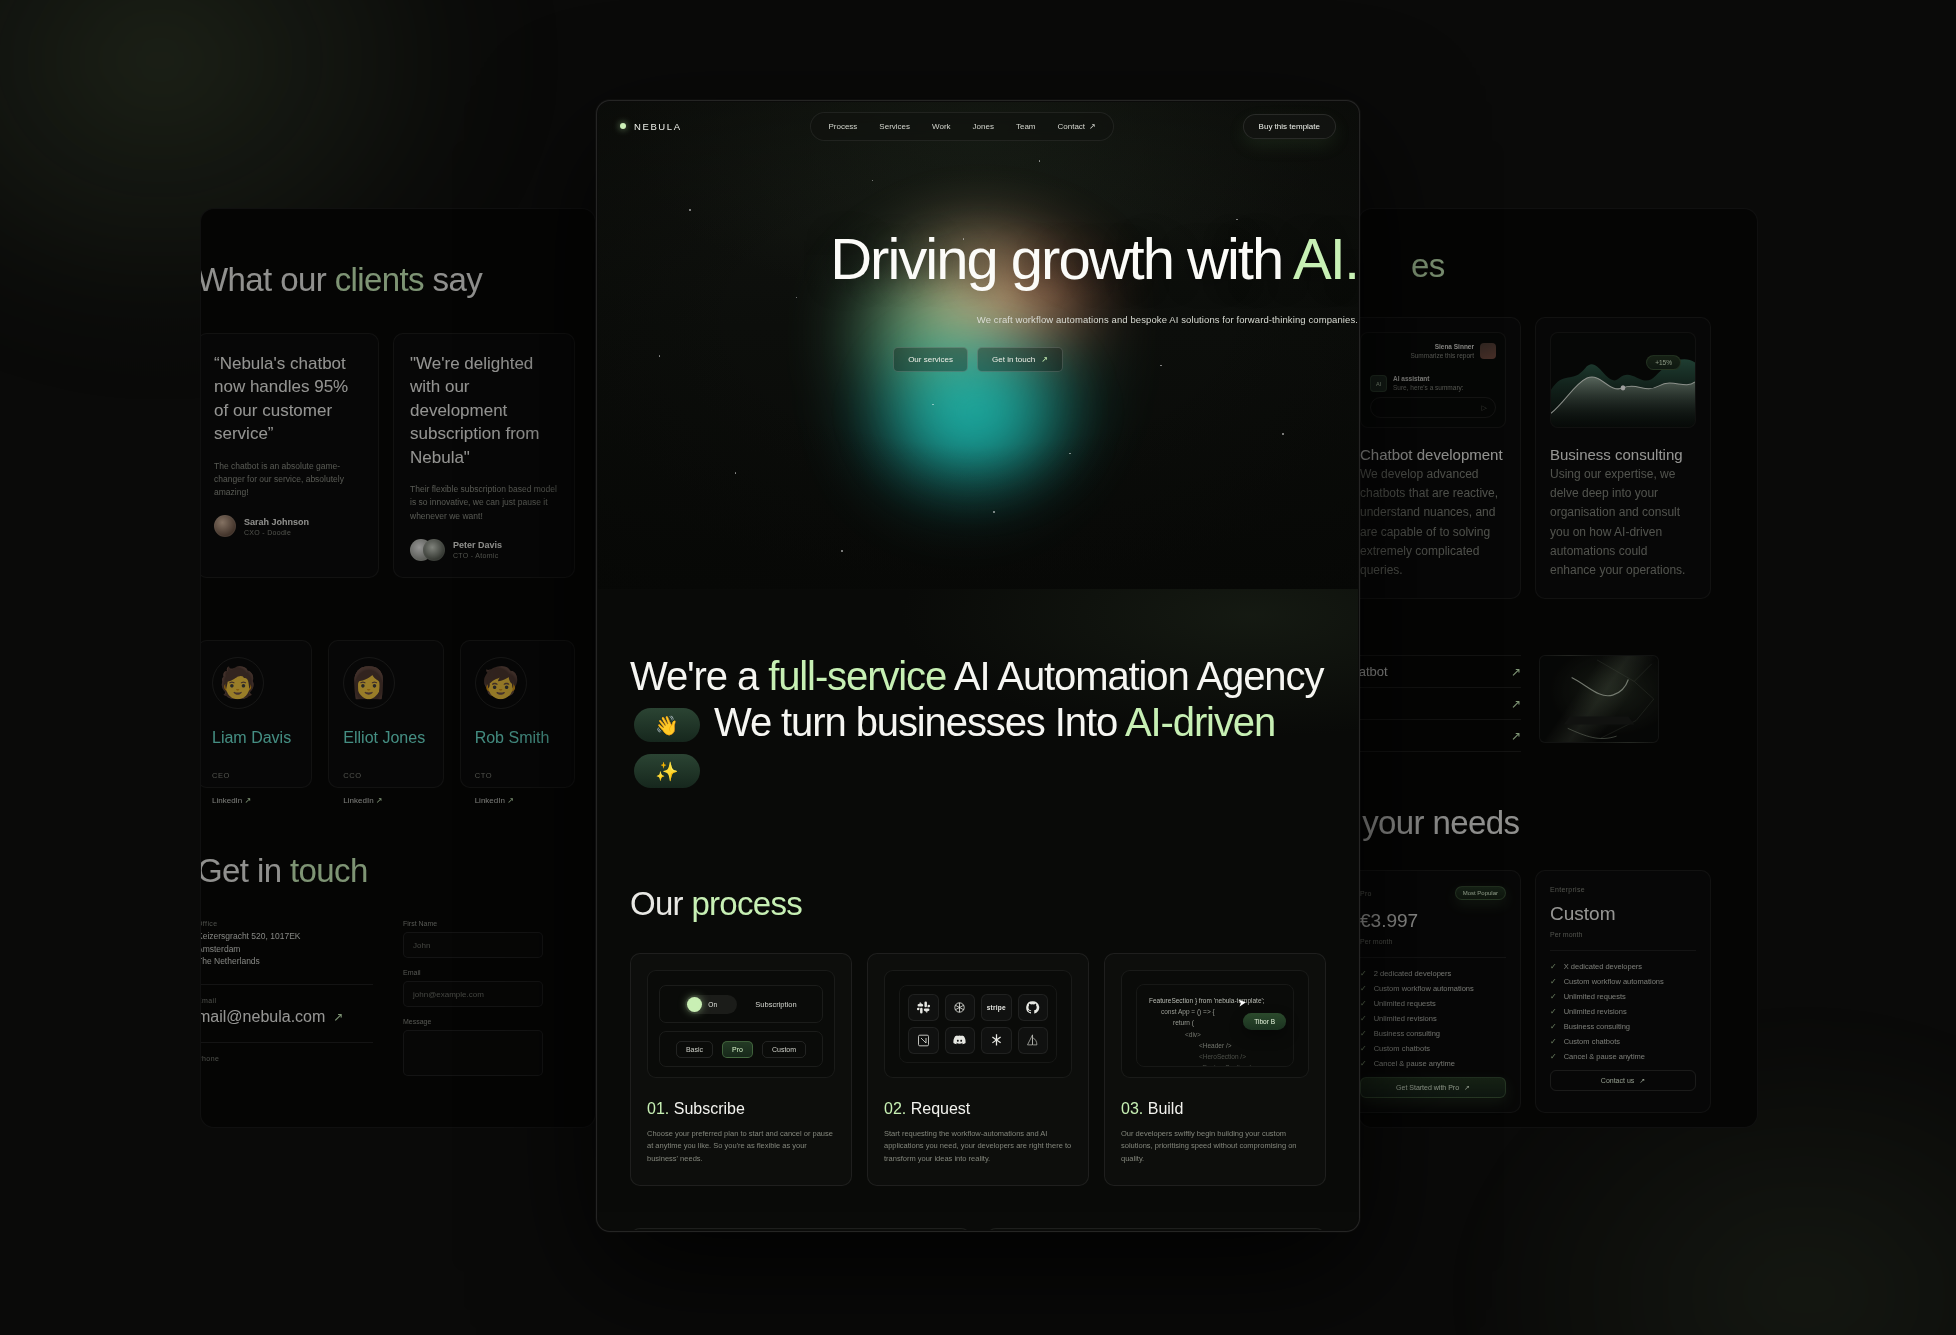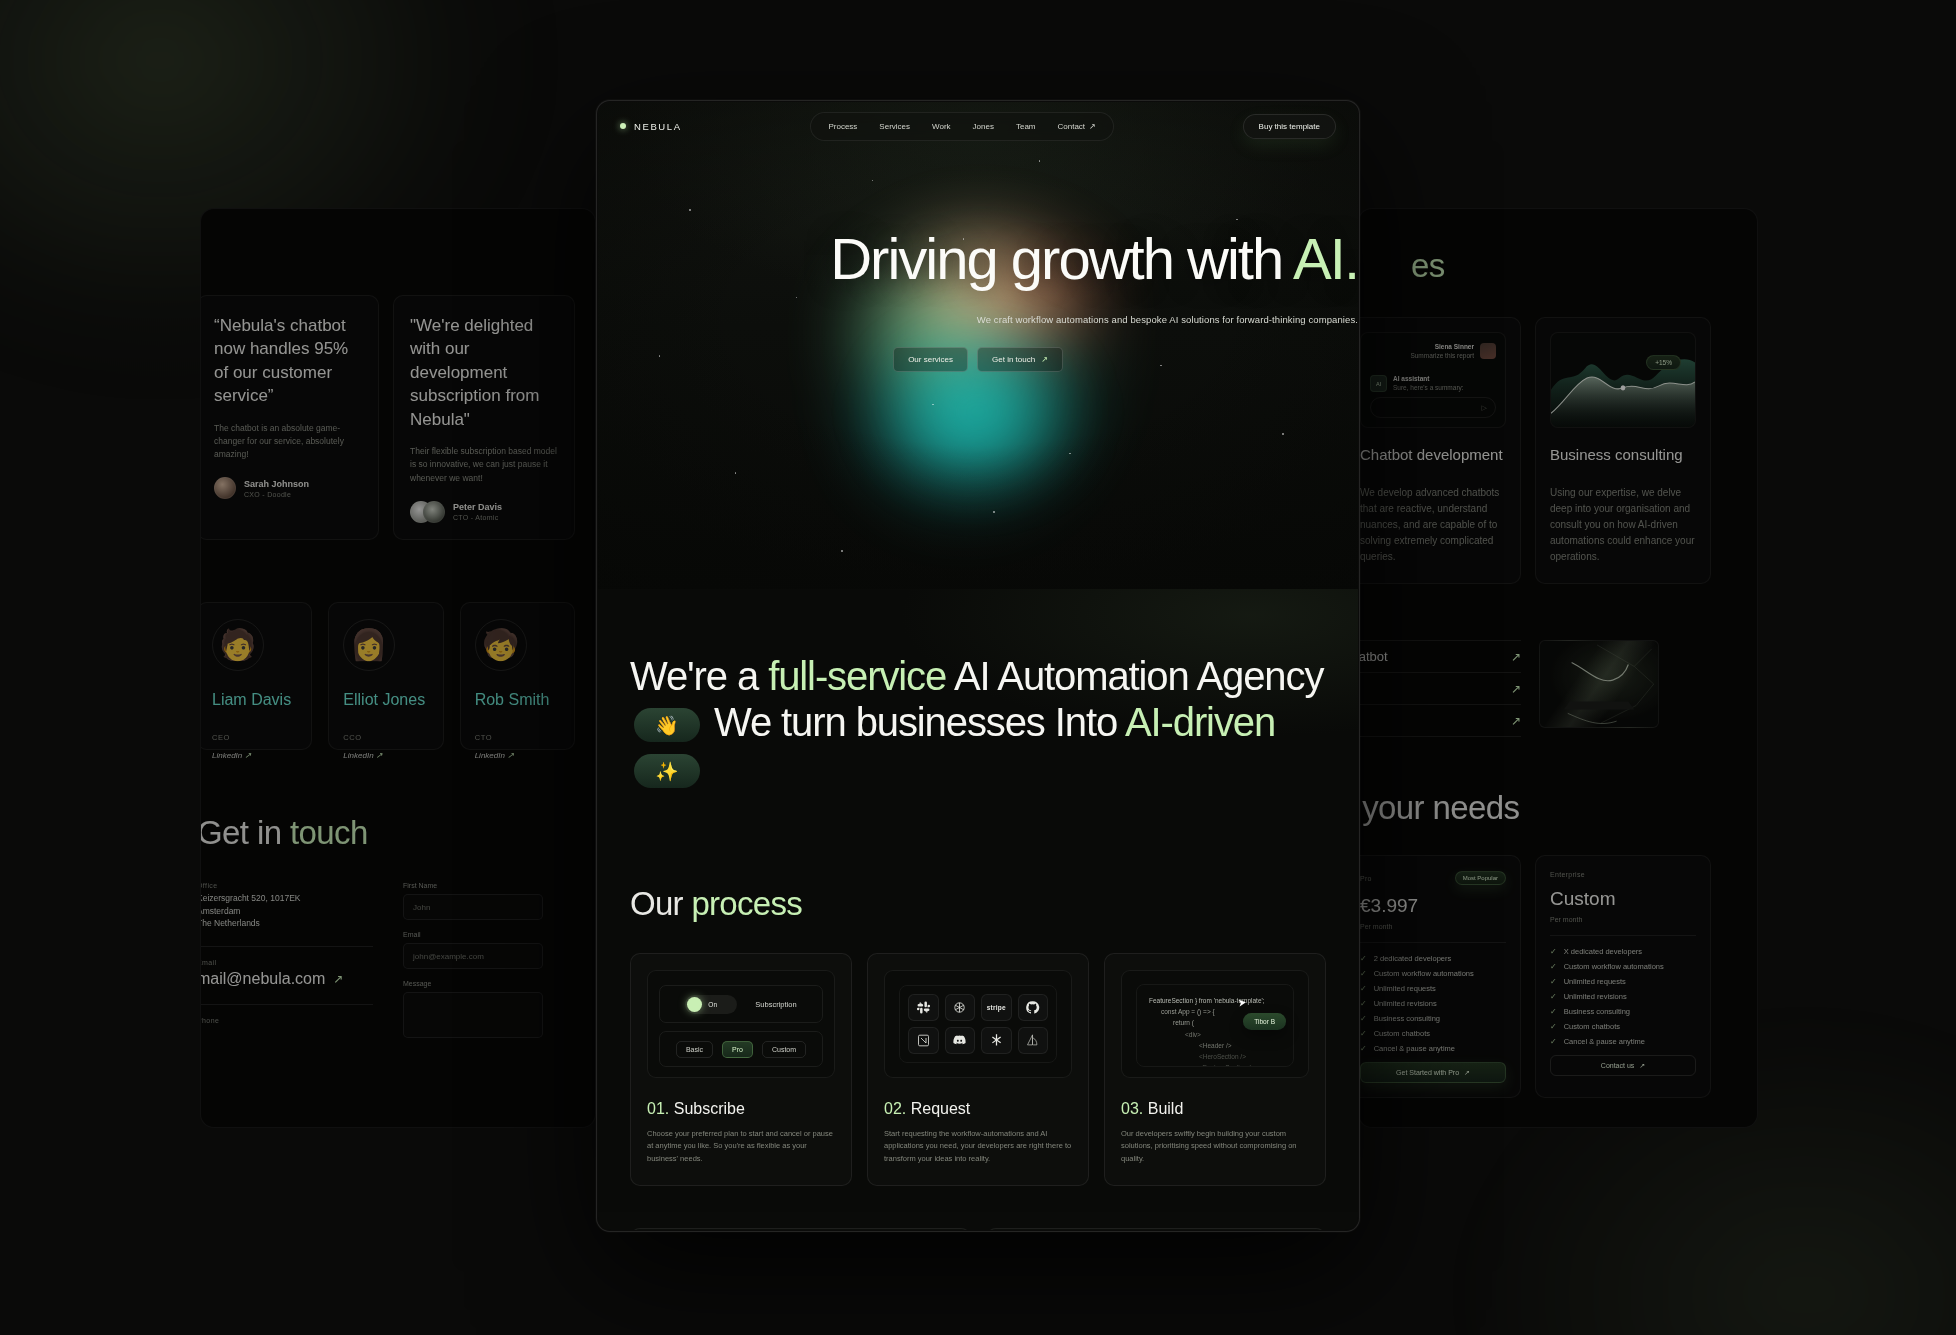--- a/index.html
+++ b/index.html
@@ -62,21 +62,21 @@
   .p-name{ font-size:9px; color:#e6e6e1; font-weight:700; }
   .p-role{ font-size:7px; color:#83867c; margin-top:2px; letter-spacing:.3px; }
 
   
   .team-row{ display:flex; gap:16px; margin-top:32px; }
   .team-card{ width:122px; height:148px; padding:16px 14px; position:relative; }
   .team-av{ width:52px; height:52px; border-radius:50%; border:1px solid rgba(255,255,255,.10);
             display:flex; align-items:center; justify-content:center; font-size:30px; }
   .team-name{ margin-top:20px; font-size:16px; color:#5eead4; }
   .team-role{ margin-top:24px; font-size:7.5px; letter-spacing:.6px; color:#83867c; }
-  .team-li{ margin-top:9px; font-size:8px; color:#c9cbc4;font-style:italic; }
+  .team-li{ margin-top:16px; font-size:8px; color:#c9cbc4; }
 
   
   .contact-grid{ display:flex; gap:30px; margin-top:30px; }
   .c-left{ width:176px; }
   .c-label{ font-size:7px; color:#7e8177; letter-spacing:.4px; }
   .c-addr{ font-size:8.5px; line-height:1.5; color:#d4d6cf; margin-top:3px; }
   .c-rule{ height:1px; background:rgba(255,255,255,.10); margin:16px 0 12px; }
   .c-big{ font-size:16px; color:#f1f1ed; margin-top:4px; display:flex; align-items:center; gap:8px; }
   .arrow{ color:#c7f0b4; font-size:12px; }
   .c-right{ width:140px; }
@@ -87,21 +87,21 @@
   .f-field{ margin-bottom:11px; }
 
   
   #rp-inner{ position:absolute; left:-40px; top:0; width:470px; padding:38px 0 0 0; }
   .rp-block{ padding:0 26px; }
   .svc-row{ display:flex; gap:14px; margin-top:32px; }
   .svc-card{ width:176px; padding:14px 14px 18px; }
   .svc-vis{ height:96px; border:1px solid rgba(255,255,255,.07); border-radius:8px; background:#0a0b09;
             position:relative; overflow:hidden; }
   .svc-title{ margin-top:18px; font-size:15px; color:#f0f0ec; }
-  .svc-desc{ margin-top:22px; font-size:10px; line-height:1.6; color:#83867c; }
+  .svc-desc{ margin-top:2px; font-size:12px; line-height:1.6; color:#83867c; }
 
   
   .chat-msg{ position:absolute; right:9px; top:10px; display:flex; align-items:flex-start; gap:6px; }
   .chat-msg .txt{ text-align:right; }
   .chat-n{ font-size:6.5px; color:#dcdcd6; font-weight:700; }
   .chat-t{ font-size:6.5px; color:#8f9288; margin-top:2px; }
   .chat-ava{ width:16px; height:16px; border-radius:4px; background:linear-gradient(160deg,#4e3b33,#7a4a3c); }
   .chat-ai{ position:absolute; left:9px; top:42px; display:flex; gap:6px; }
   .ai-box{ width:17px; height:17px; border-radius:4px; background:#1e2e22; border:1px solid rgba(160,220,150,.16);
            font-size:5.5px; color:#cfe8c4; display:flex; align-items:center; justify-content:center; }
@@ -274,20 +274,23 @@
 <body>
 
 <div class="stage">
   <div class="bg-glow-tl"></div>
   <div class="bg-glow-br"></div>
 
   <div class="panel dim" id="left-panel">
     <div id="lp-inner">
 
       <div class="lp-block">
+        <div class="sec-h">
+          <span>What our </span><span class="accent">clients</span><span> say</span>
+        </div>
         <div class="quote-row">
           <div class="card quote-card">
             <div class="q">“Nebula's chatbot now handles 95% of our customer service”</div>
             <div class="sub">The chatbot is an absolute game-changer for our service, absolutely amazing!</div>
             <div class="person">
               <div class="av g1"></div>
               <div>
                 <div class="p-name">Sarah Johnson</div>
                 <div class="p-role">CXO - Doodle</div>
               </div>

